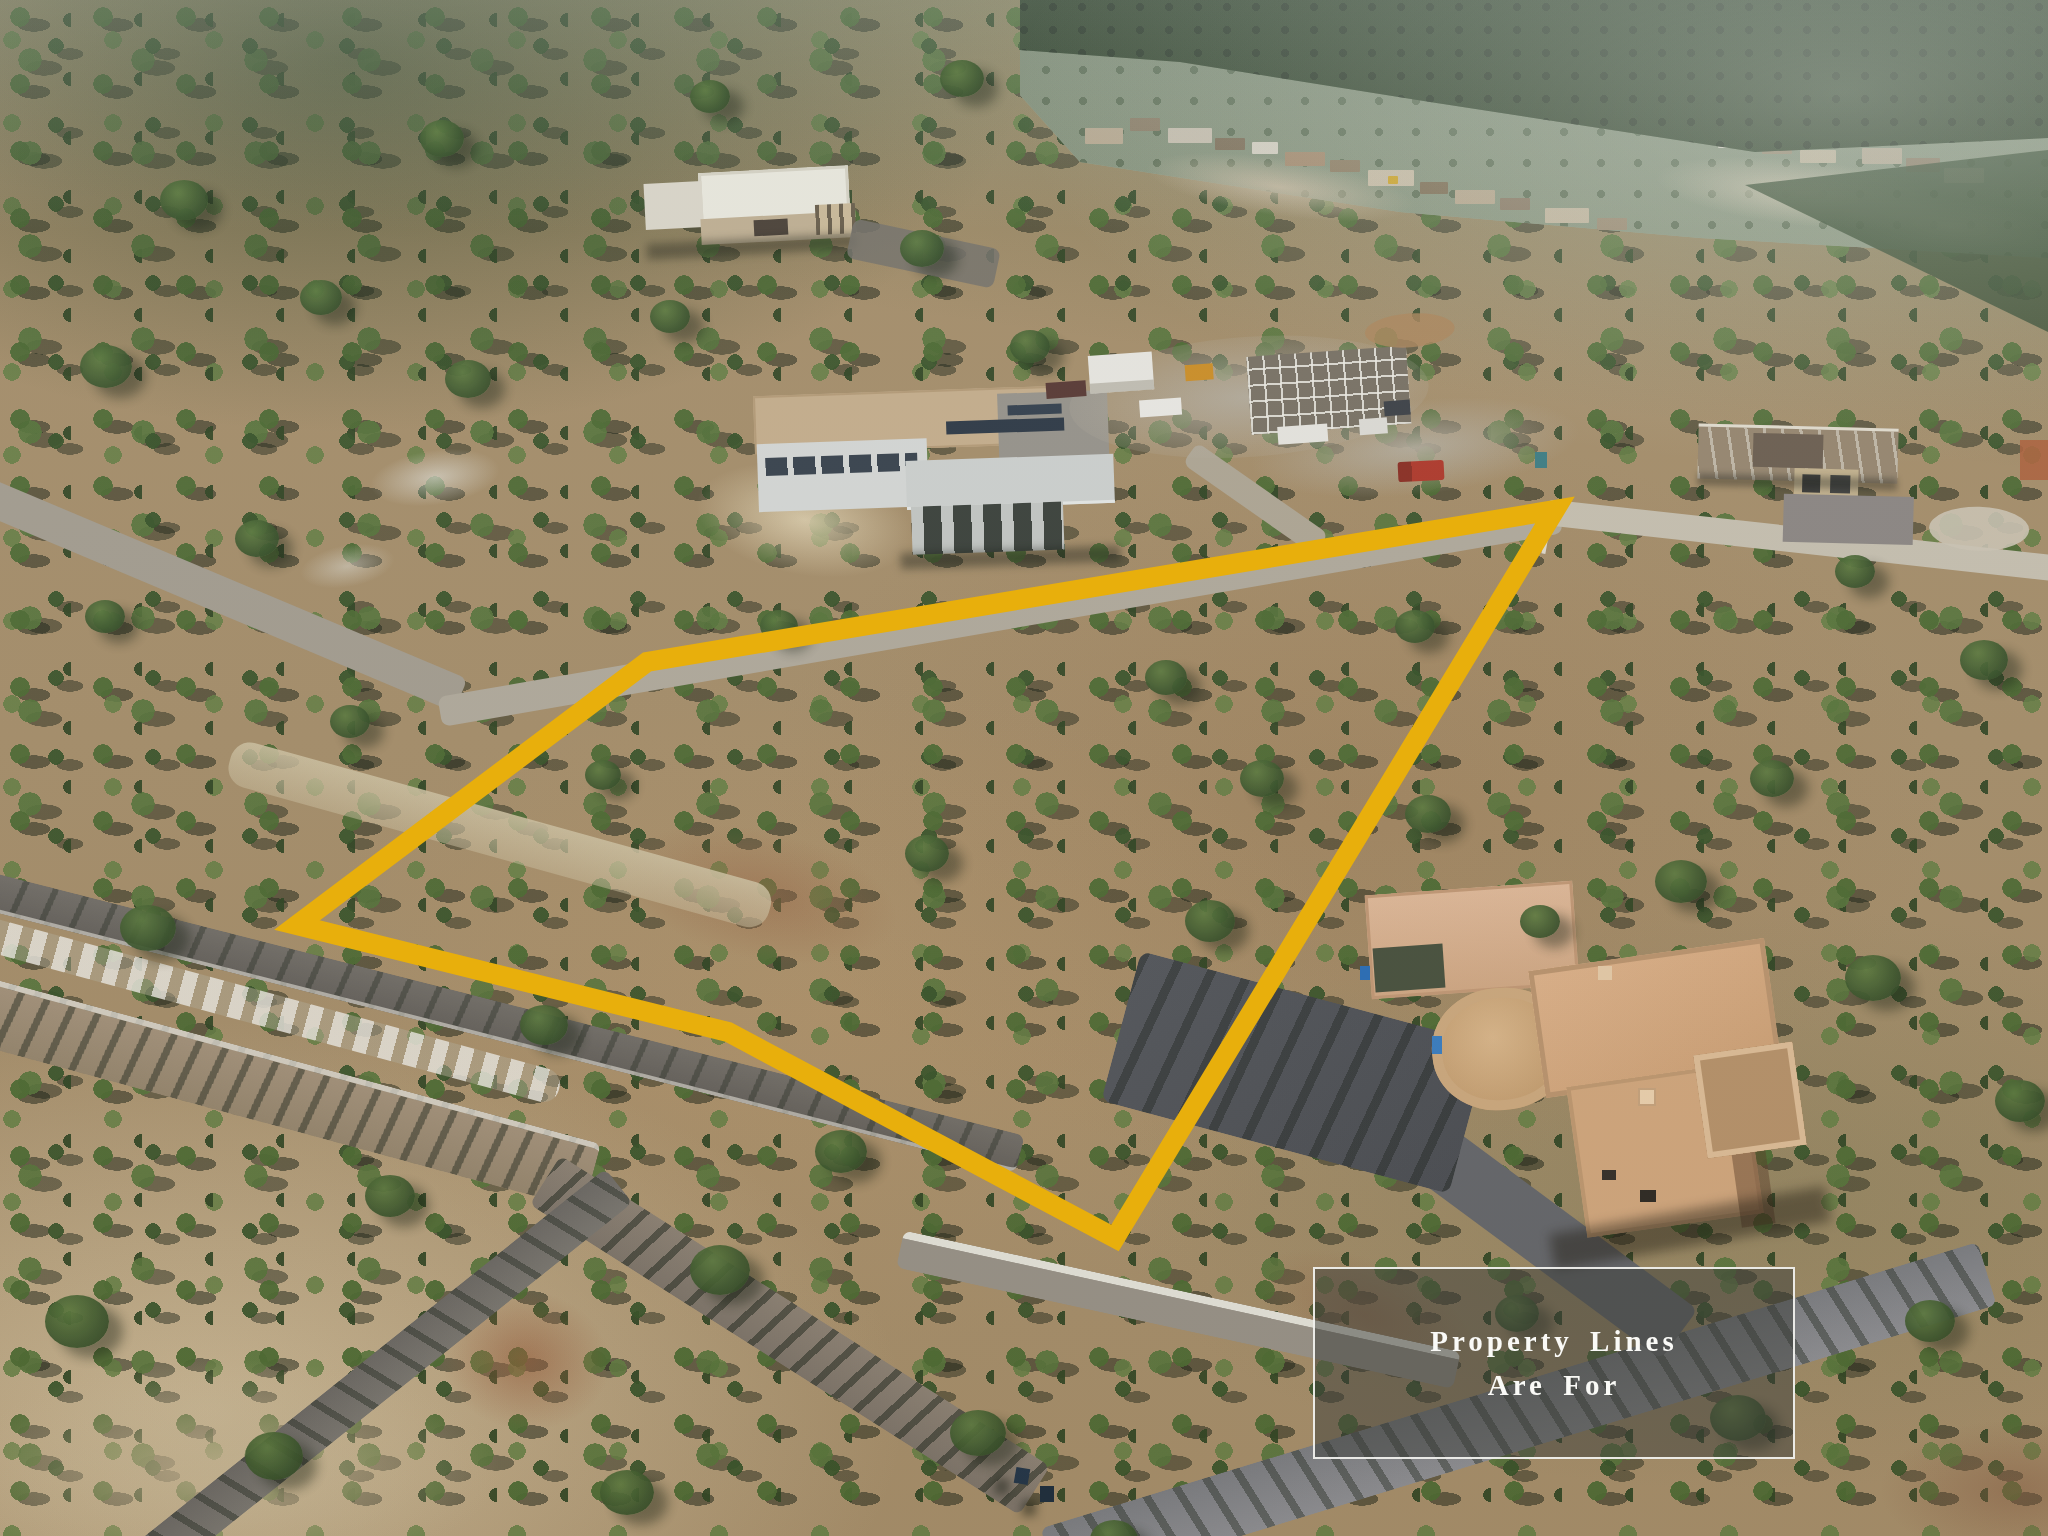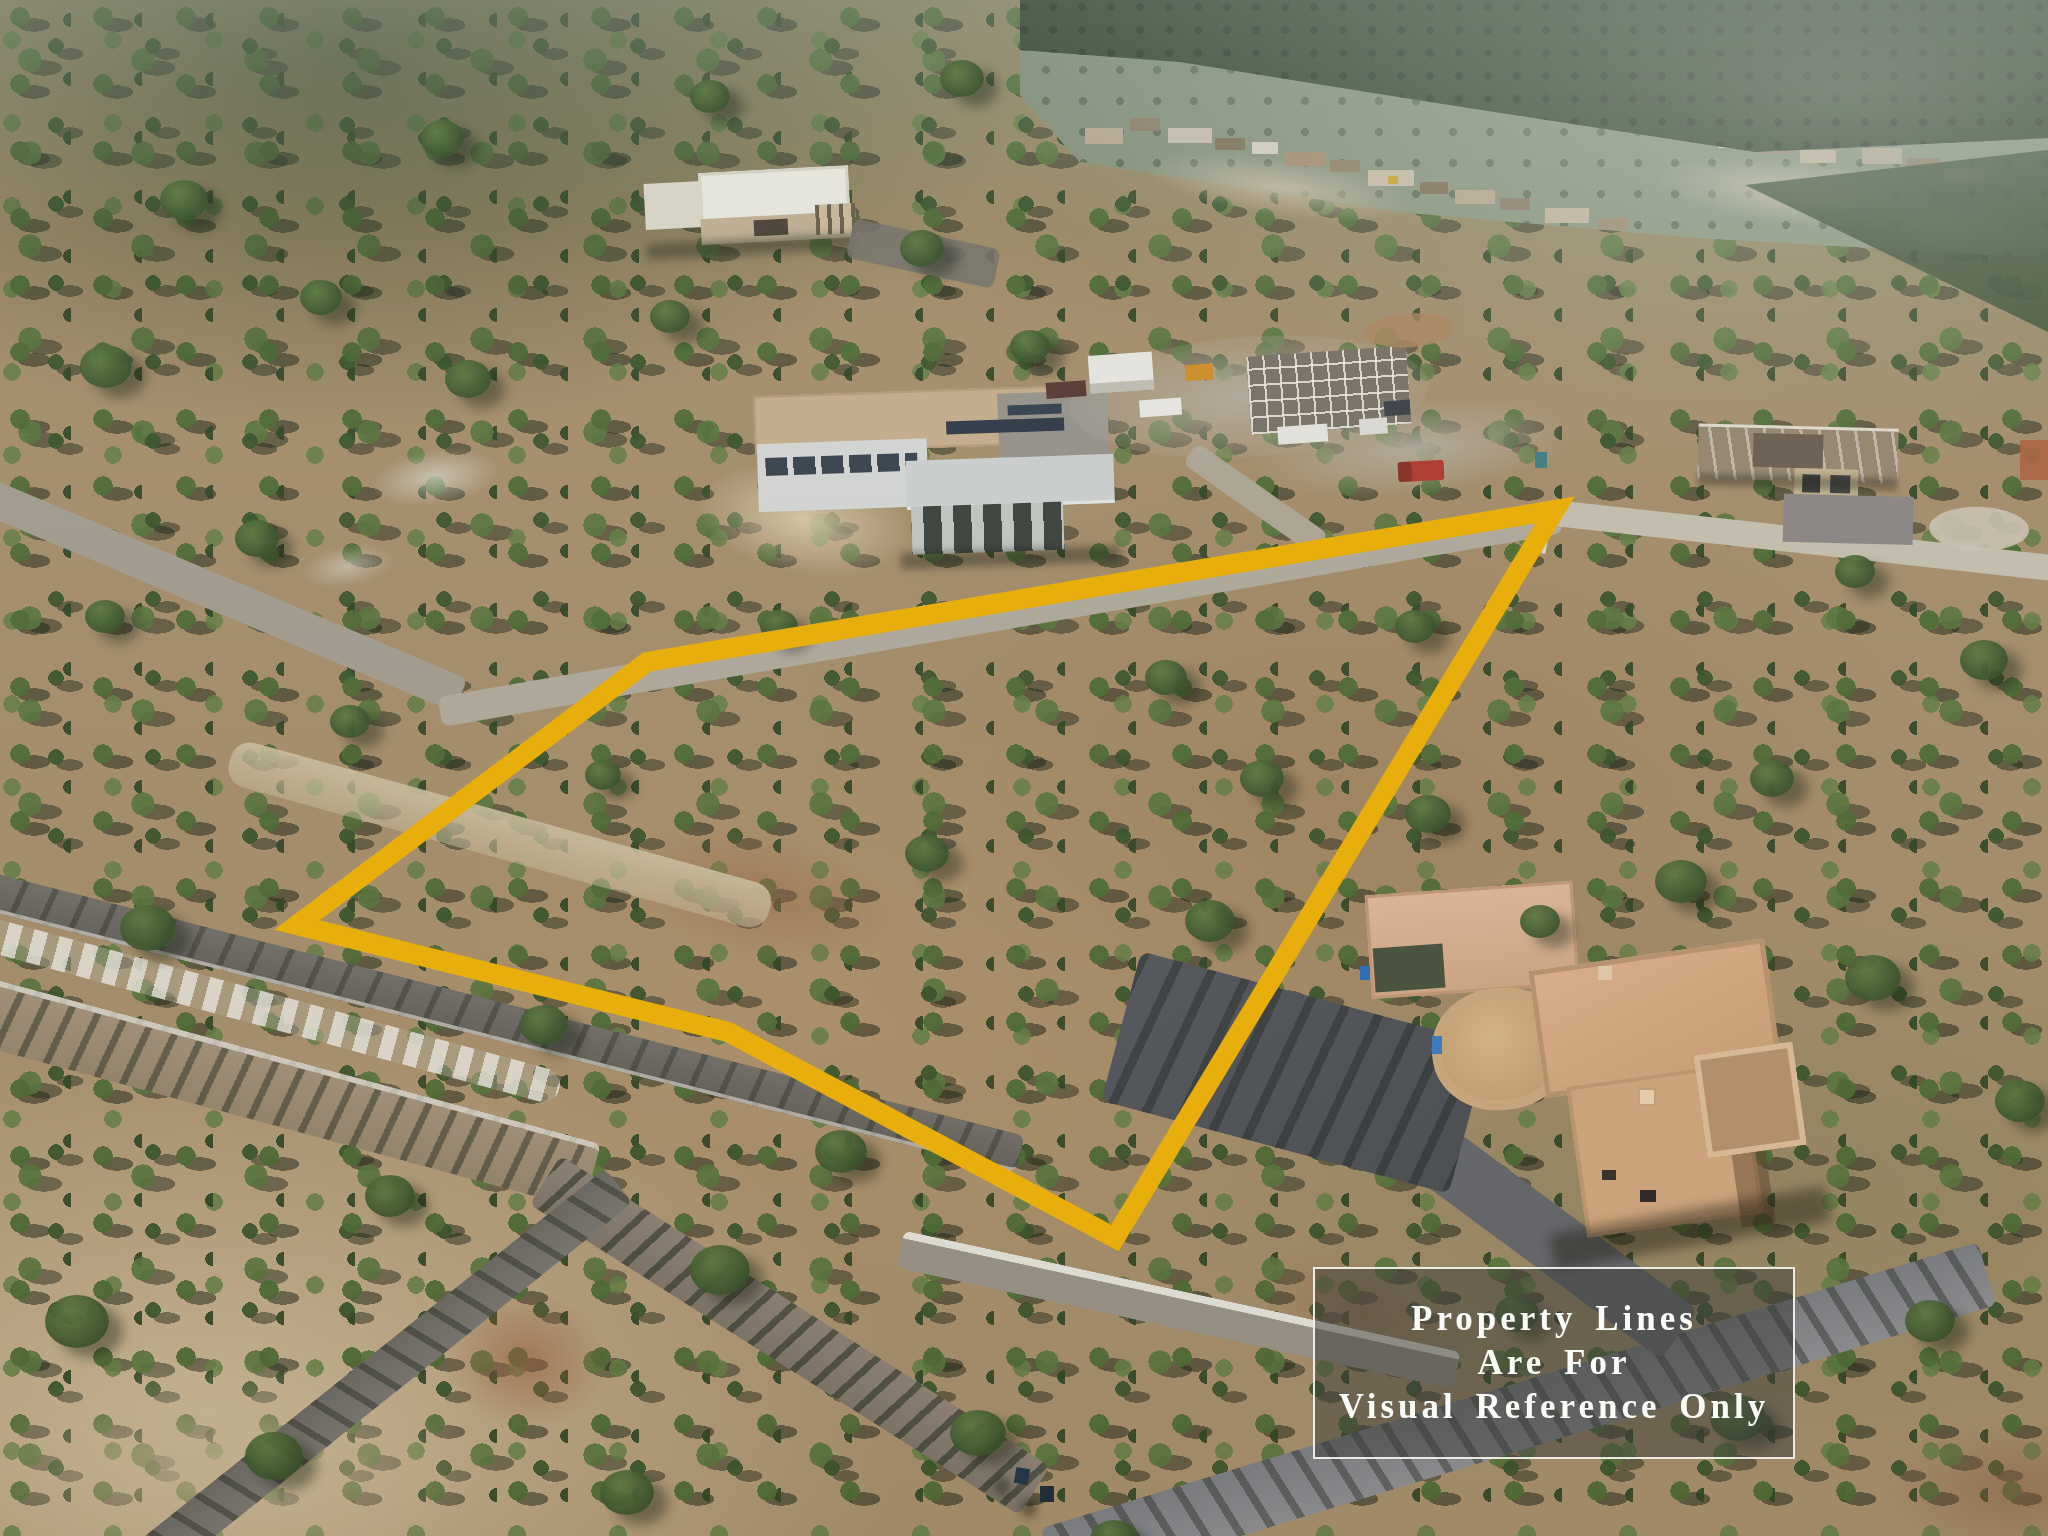--- a/index.html
+++ b/index.html
@@ -22,21 +22,21 @@
       radial-gradient(900px 420px at 85% 78%, rgba(118,120,82,.35), rgba(118,120,82,0) 70%),
       linear-gradient(188deg, rgba(84,100,62,.55), rgba(84,100,62,0) 26%);
     background-size:83px 67px,97px 79px,113px 93px,71px 59px,101px 83px,83px 67px,97px 79px,113px 93px,auto,auto,auto,auto,auto;}
   .t{border-radius:50%;background:radial-gradient(circle at 38% 32%, #5d7c40, #3a552c 62%, #2c4122 100%);box-shadow:14px 10px 12px rgba(22,30,18,.45);opacity:.92;}
   .bush{border-radius:50%;background:radial-gradient(closest-side,#97aa50,rgba(151,170,80,0));opacity:.55;}
   .road{transform-origin:left center;border-radius:8px;}
   .b{border-radius:1px;}
   .soft{border-radius:50%;}
   
   .notice{position:absolute;left:1313px;top:1267px;width:482px;height:192px;display:flex;flex-direction:column;align-items:center;justify-content:center;text-align:center;box-sizing:border-box;}
-  .notice div{font-family:"Liberation Serif",serif;font-weight:bold;font-size:35px;line-height:44px;letter-spacing:4px;word-spacing:6px;white-space:nowrap;}
+  .notice div{font-family:"Liberation Serif",serif;font-weight:bold;font-size:29px;line-height:44px;letter-spacing:4px;word-spacing:6px;white-space:nowrap;}
   .outline-svg{position:absolute;left:0;top:0;width:2048px;height:1536px;}
   .grade{position:absolute;inset:0;background:linear-gradient(180deg, rgba(150,170,180,.07), rgba(70,55,30,.07));pointer-events:none;}
 </style>
 </head>
 <body>
 
 <div class="stage">
 
   
   <div class="hillside"></div>
@@ -232,16 +232,15 @@
 
   
   <svg class="outline-svg" viewBox="0 0 2048 1536" xmlns="http://www.w3.org/2000/svg">
     <polygon fill="none" stroke-linejoin="miter" stroke-miterlimit="8" points="297,925 647,662 1555,510 1115,1238 728,1032" stroke="#E8AF0C" stroke-width="20"></polygon>
   </svg>
 
   
   <div class="notice" style="background: rgba(60, 62, 58, 0.5); border: 2px solid rgba(250, 250, 246, 0.9); color: rgb(250, 250, 247);">
     <div>Property Lines</div>
     <div>Are For</div>
-    <div>Visual Reference Only</div>
   </div>
 
 </div>
 
 </body></html>

